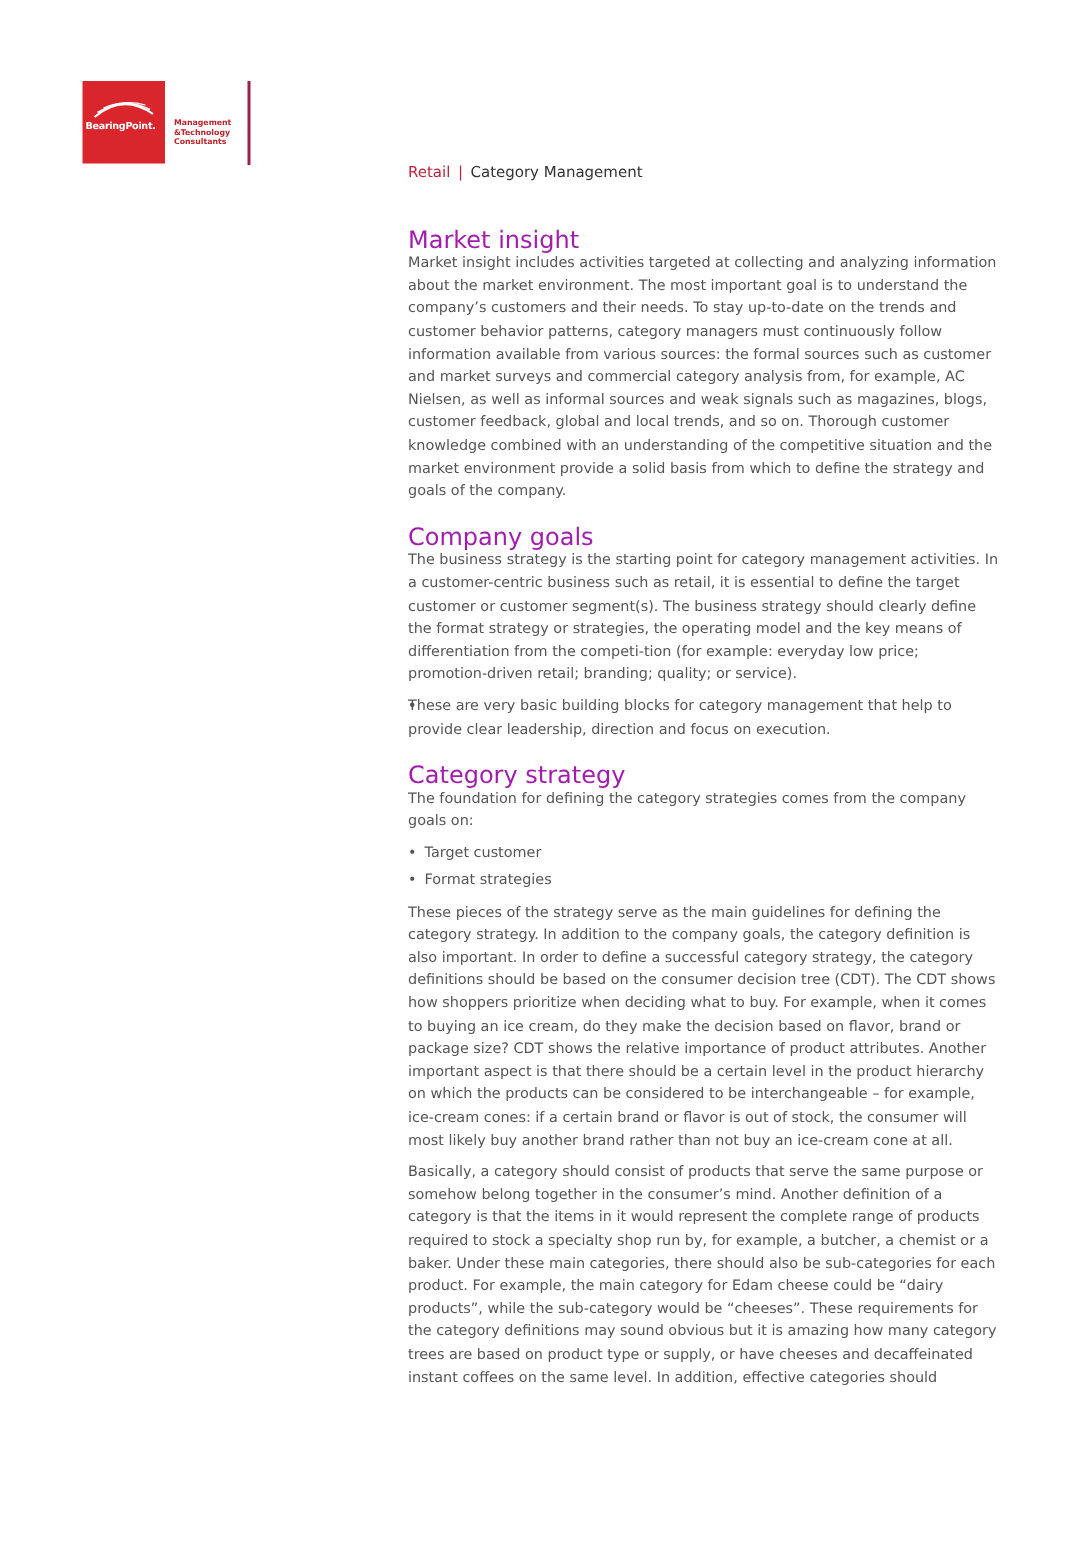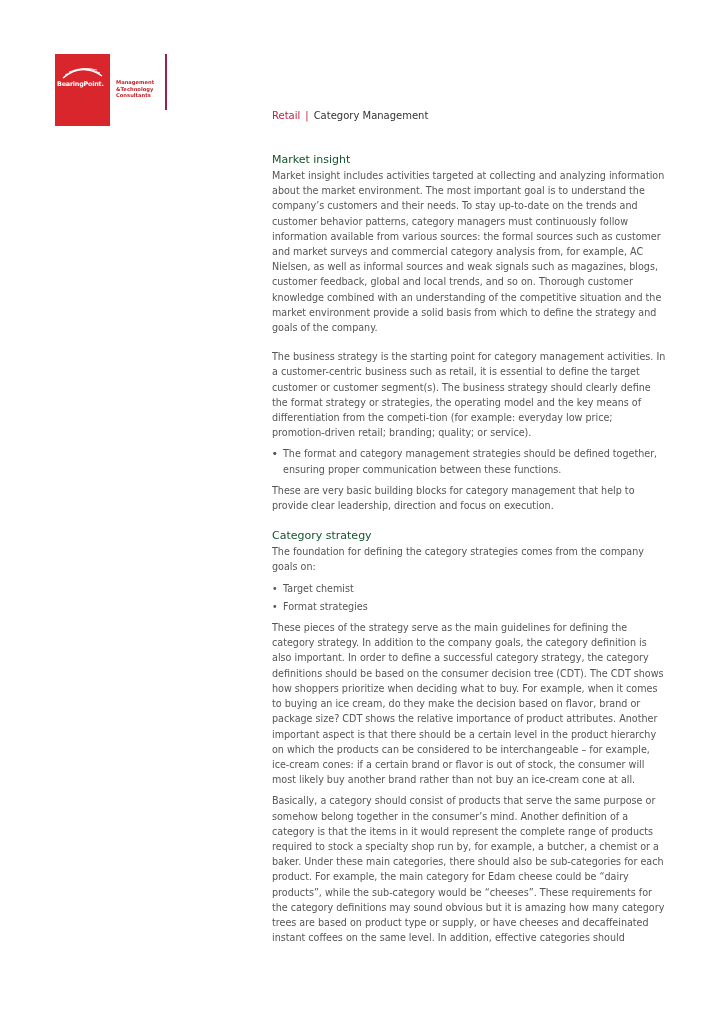--- a/index.html
+++ b/index.html
@@ -1,21 +1,21 @@
 <!DOCTYPE html>
 <html><head>
   <meta charset="utf-8">
   <style>
     html, body { margin: 0; padding: 0; }
     body {
       width: 728px; height: 1030px; background: #ffffff; position: relative; overflow: hidden;
       font-family: "DejaVu Sans", sans-serif; color: #4a4a4a;
     }
     .logo-box {
-      position: absolute; left: 55px; top: 54px; width: 55px; height: 72px;
+      position: absolute; left: 55px; top: 54px; width: 55px; height: 55px;
       background: #d9252c;
     }
     .logo-box svg { position: absolute; left: 0; top: 0; }
     .logo-name {
       position: absolute; left: 2px; top: 26px; width: 53px;
       color: #fff; font-size: 6.4px; font-weight: bold; letter-spacing: -0.2px;
       font-family: "DejaVu Sans", sans-serif; white-space: nowrap;
     }
     .logo-tagline {
       position: absolute; left: 116px; top: 79px; color: #c0232a;
@@ -28,21 +28,21 @@
     .header-line {
       position: absolute; left: 272px; top: 110px; font-size: 10px; color: #333;
     }
     .accent { color: #c0233e; }
     .sep { color: #c0233e; margin: 0 5px; }
     .content {
       position: absolute; left: 272px; top: 151px; width: 410px;
       font-size: 9.6px; line-height: 15.2px; color: #555;
     }
     .content h2 {
-      margin: 0; font-size: 11px; font-weight: normal; color: #14532d; line-height: 17px;
+      margin: 0; font-size: 16px; font-weight: normal; color: #a21caf; line-height: 17px;
     }
     .content p { margin: 0 16px 6px 0; }
     .section { margin-bottom: 14px; }
     .content ul { list-style: none; margin: 0 0 6px 0; padding: 0; }
     .content li { position: relative; padding-left: 11px; margin-bottom: 3px; }
     .content li .bullet { position: absolute; left: 0; top: 0; }
     .footer {
       position: absolute; left: 55px; top: 1033px; font-size: 9.5px; color: #333; margin-left: 20px;
     }
     .footer .page-num { margin-right: 12px; }
@@ -71,33 +71,34 @@
   <span class="accent">Retail</span><span class="sep">|</span><span>Category Management</span>
 </div>
 
 <div class="content">
   <div class="section">
     <h2>Market insight</h2>
     <p>Market insight includes activities targeted at collecting and analyzing information about the market environment. The most important goal is to understand the company’s customers and their needs. To stay up-to-date on the trends and customer behavior patterns, category managers must continuously follow information available from various sources: the formal sources such as customer and market surveys and commercial category analysis from, for example, AC Nielsen, as well as informal sources and weak signals such as magazines, blogs, customer feedback, global and local trends, and so on. Thorough customer knowledge combined with an understanding of the competitive situation and the market environment provide a solid basis from which to define the strategy and goals of the company.</p>
   </div>
 
   <div class="section">
+    <h2>Company goals</h2>
     <p>The business strategy is the starting point for category management activities. In a customer-centric business such as retail, it is essential to define the target customer or customer segment(s). The business strategy should clearly define the format strategy or strategies, the operating model and the key means of differentiation from the competi-tion (for example: everyday low price; promotion-driven retail; branding; quality; or service).</p>
     <ul>
       <li><span class="bullet">•</span></li>
-      <li><span class="bullet">•</span><span>The format and category management strategies should be defined together, ensuring proper communication between these functions.</span></li>
+      <li><span class="bullet">•</span></li>
     </ul>
     <p>These are very basic building blocks for category management that help to provide clear leadership, direction and focus on execution.</p>
   </div>
 
   <div class="section">
     <h2>Category strategy</h2>
     <p>The foundation for defining the category strategies comes from the company goals on:</p>
     <ul>
-      <li><span class="bullet">•</span><span>Target chemist</span></li>
+      <li><span class="bullet">•</span><span>Target customer</span></li>
       <li><span class="bullet">•</span><span>Format strategies</span></li>
     </ul>
     <p>These pieces of the strategy serve as the main guidelines for defining the category strategy. In addition to the company goals, the category definition is also important. In order to define a successful category strategy, the category definitions should be based on the consumer decision tree (CDT). The CDT shows how shoppers prioritize when deciding what to buy. For example, when it comes to buying an ice cream, do they make the decision based on flavor, brand or package size? CDT shows the relative importance of product attributes. Another important aspect is that there should be a certain level in the product hierarchy on which the products can be considered to be interchangeable – for example, ice-cream cones: if a certain brand or flavor is out of stock, the consumer will most likely buy another brand rather than not buy an ice-cream cone at all.</p>
     <p>Basically, a category should consist of products that serve the same purpose or somehow belong together in the consumer’s mind. Another definition of a category is that the items in it would represent the complete range of products required to stock a specialty shop run by, for example, a butcher, a chemist or a baker. Under these main categories, there should also be sub-categories for each product. For example, the main category for Edam cheese could be “dairy products”, while the sub-category would be “cheeses”. These requirements for the category definitions may sound obvious but it is amazing how many category trees are based on product type or supply, or have cheeses and decaffeinated instant coffees on the same level. In addition, effective categories should</p>
   </div>
 </div>
 
 <div class="footer">
   <span class="page-num">4</span><span class="accent">Insight</span><span class="sep">|</span><span>White Paper</span>
 </div>

